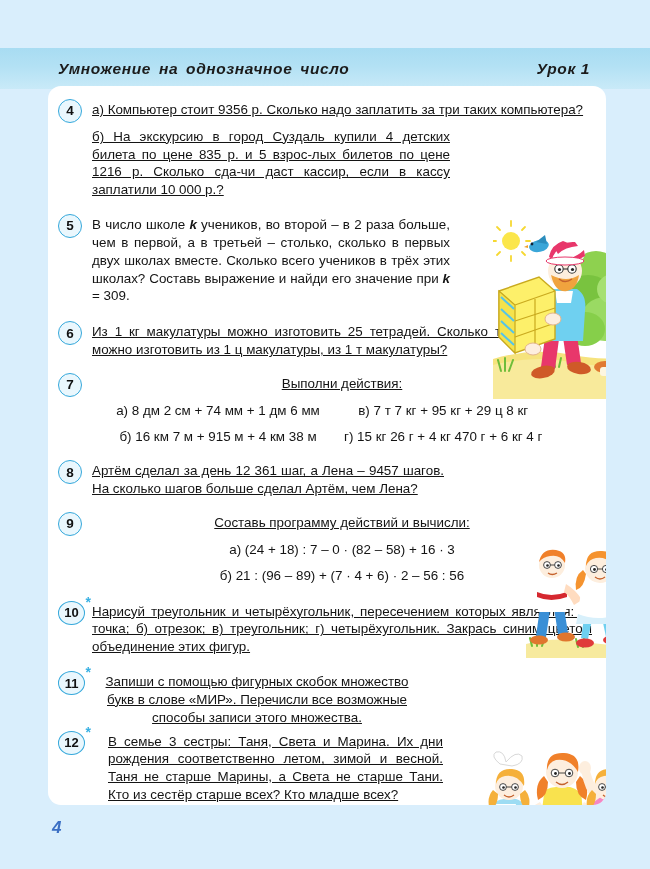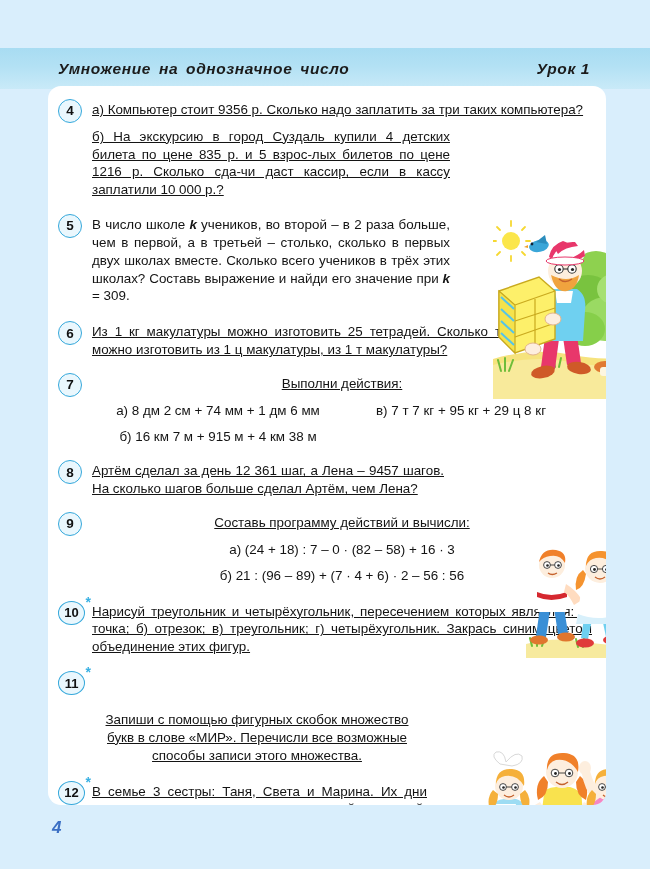--- a/index.html
+++ b/index.html
@@ -102,48 +102,47 @@
     color: #141414;
     text-align: justify;
     padding-top: 3px;
   }
   .body p { margin: 0; text-decoration: underline; }
   .body p + p { margin-top: 9px; }
   .nojust { text-align: center; }
   .ital { font-style: italic; font-weight: bold; }
 
   .narrow { max-width: 358px; }
-  .narrow-11 { max-width: 330px; margin-top: 38px; }
+  .narrow-11 { max-width: 330px; }
   .narrow-12 { max-width: 335px; }
   .narrow-8 { max-width: 352px; }
 
   
   .cols {
     display: flex;
     margin-top: 9px;
-    gap: 32px;
   }
   .cols .col { flex: 0 0 auto; }
   .cols .col:first-child { width: 252px; }
   .cols .col .ln + .ln { margin-top: 8px; }
   .ln { white-space: nowrap; }
 
   .sub { margin-top: 9px; }
   .sub .ln + .ln { margin-top: 8px; }
 
   
   .t4  { margin-top: 2px; }
   .t5  { margin-top: 14px; }
   .t6  { margin-top: 15px; }
   .t7  { margin-top: 13px; }
   .t8  { margin-top: 14px; }
   .t9  { margin-top: 13px; }
   .t10 { margin-top: 15px; }
   .t11 { margin-top: 14px; }
-  .t12 { margin-top: 15px; }
+  .t12 { margin-top: 3px; gap: 16px; }
 
   
   .page-no {
     position: absolute;
     left: 52px; top: 818px;
     font-size: 17px;
     font-weight: bold;
     color: #3b6fc4;
     font-style: italic;
   }
@@ -198,20 +197,21 @@
       </div>
       <div class="body nojust">
         <p>Выполни  действия:</p>
         <div class="cols">
           <div class="col">
             <div class="ln">а)  8 дм 2 см + 74 мм + 1 дм 6 мм</div>
             <div class="ln">б)  16 км 7 м + 915 м + 4 км 38 м</div>
           </div>
           <div class="col">
             <div class="ln">в)  7 т 7 кг + 95 кг + 29 ц 8 кг</div>
+            <div class="ln">г)  15 кг 26 г + 4 кг 470 г + 6 кг 4 г</div>
           </div>
         </div>
       </div>
     </div>
 
     <div class="task t8">
       <div class="num-wrap">
         <div class="num">8</div>
       </div>
       <div class="body narrow-8">

